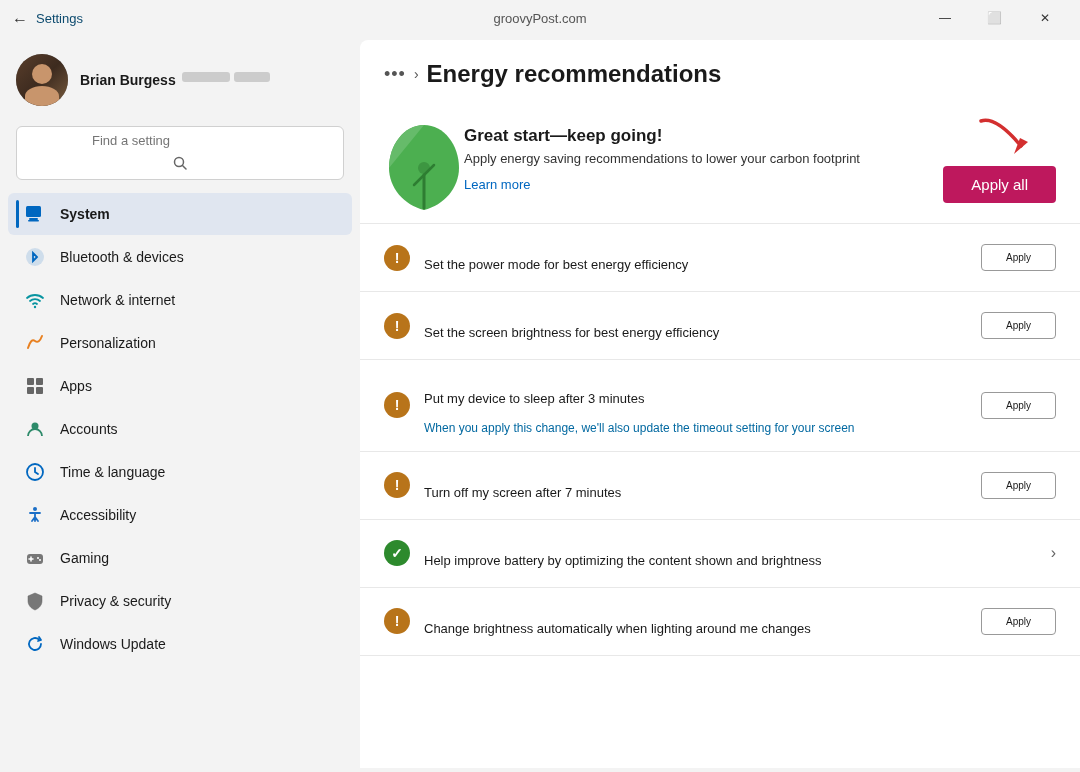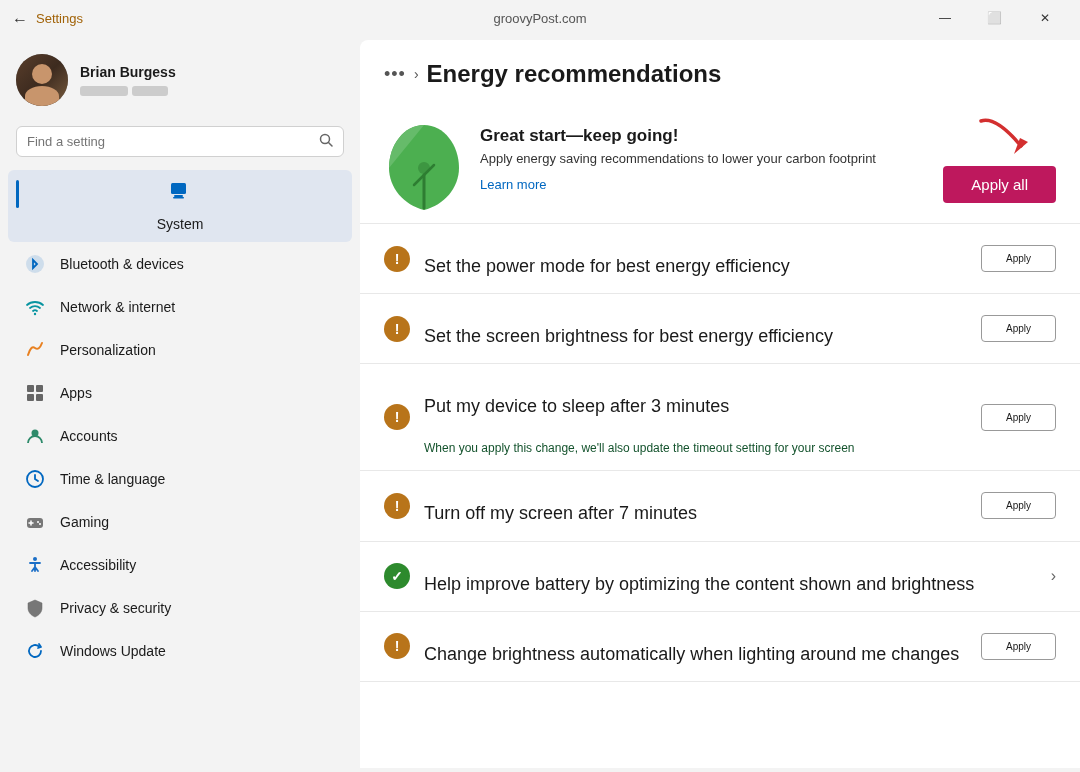--- a/index.html
+++ b/index.html
@@ -29,21 +29,21 @@
       gap: 8px;
     }
     .titlebar-back {
       font-size: 16px;
       color: #333;
       cursor: pointer;
       user-select: none;
     }
     .titlebar-title {
       font-size: 13px;
-      color: #a16207;
+      color: #0c4a6e;
     }
     .titlebar-center {
       font-size: 13px;
       color: #555;
       position: absolute;
       left: 50%;
       transform: translateX(-50%);
     }
     .titlebar-controls {
       display: flex;
@@ -115,21 +115,20 @@
       bottom: 0;
       left: 50%;
       transform: translateX(-50%);
       width: 34px;
       height: 20px;
       border-radius: 50% 50% 0 0;
       background: #c8956c;
     }
     .user-info {
       display: flex;
-      flex-direction: column;
       gap: 6px;
     }
     .user-name {
       font-size: 14px;
       font-weight: 600;
       color: #1a1a1a;
     }
     .user-bars {
       display: flex;
       gap: 4px;
@@ -142,20 +141,21 @@
 
     .search-box {
       margin: 4px 16px 12px 16px;
       display: flex;
       align-items: center;
       background: white;
       border: 1px solid #d0d0d0;
       border-radius: 6px;
       padding: 6px 10px;
       gap: 8px;
+      flex-direction: column;
     }
     .search-input {
       border: none;
       outline: none;
       font-size: 13px;
       color: #333;
       background: transparent;
       flex: 1;
     }
     .search-icon-svg {
@@ -174,22 +174,21 @@
       gap: 14px;
       padding: 10px 16px;
       cursor: pointer;
       border-radius: 6px;
       margin: 1px 8px;
       font-size: 14px;
       color: #1a1a1a;
     }
     .nav-item.active {
       background: #e0e6f0;
-      font-weight: 400;
-      flex-direction: column;
+      font-weight: 700;
     }
     .nav-item.active::before {
       content: '';
       position: absolute;
       left: 8px;
       width: 3px;
       height: 28px;
       background: #0067c0;
       border-radius: 2px;
     }
@@ -231,21 +230,20 @@
       font-size: 24px;
       font-weight: 700;
       color: #1a1a1a;
     }
 
     
     .hero-section {
       display: flex;
       align-items: center;
       padding: 16px 24px 20px 24px;
-      gap: 16px;
       border-bottom: 1px solid #e8e8e8;
     }
     .leaf-icon {
       width: 80px;
       height: 80px;
       flex-shrink: 0;
     }
     .hero-text {
       flex: 1;
     }
@@ -307,29 +305,29 @@
       font-size: 14px;
       font-weight: bold;
       color: white;
     }
     .rec-icon.warning { background: #b8741a; }
     .rec-icon.success { background: #2d8a2d; }
     .rec-text {
       flex: 1;
     }
     .rec-main {
-      font-size: 18px;
+      font-size: 13px;
       color: #1a1a1a;
       line-height: 1.4;
       margin-top: 16px;
     }
     .rec-sub {
       font-size: 12px;
-      color: #14532d;
-      margin-top: 20px;
+      color: #0369a1;
+      margin-top: 12px;
       line-height: 1.4;
     }
     .rec-action {
       flex-shrink: 0;
     }
     .apply-btn {
       background: white;
       color: #1a1a1a;
       border: 1px solid #999;
       border-radius: 4px;
@@ -462,38 +460,38 @@
             <circle cx="10" cy="10" r="8" stroke="#0067c0" stroke-width="1.8" fill="none"></circle>
             <path d="M10 6v4l3 2" stroke="#0067c0" stroke-width="1.8" stroke-linecap="round"></path>
           </svg>
         </div>
         <span>Time &amp; language</span>
       </li>
 
       <li class="nav-item">
         <div class="nav-icon">
           <svg width="20" height="20" viewBox="0 0 20 20" fill="none">
+            <circle cx="10" cy="4" r="2" fill="#1a6ec7"></circle>
+            <path d="M5 8h10M10 8v8M7 16l3-4 3 4" stroke="#1a6ec7" stroke-width="1.8" stroke-linecap="round" stroke-linejoin="round" fill="none"></path>
+          </svg>
+        </div>
+        <span>Accessibility</span>
+      </li>
+
+      <li class="nav-item">
+        <div class="nav-icon">
+          <svg width="20" height="20" viewBox="0 0 20 20" fill="none">
             <rect x="2" y="6" width="16" height="10" rx="3" fill="#777"></rect>
             <line x1="6" y1="9" x2="6" y2="13" stroke="white" stroke-width="1.5" stroke-linecap="round"></line>
             <line x1="4" y1="11" x2="8" y2="11" stroke="white" stroke-width="1.5" stroke-linecap="round"></line>
             <circle cx="13" cy="10" r="1" fill="white"></circle>
             <circle cx="15" cy="12" r="1" fill="white"></circle>
           </svg>
         </div>
         <span>Gaming</span>
-      </li>
-
-      <li class="nav-item">
-        <div class="nav-icon">
-          <svg width="20" height="20" viewBox="0 0 20 20" fill="none">
-            <circle cx="10" cy="4" r="2" fill="#1a6ec7"></circle>
-            <path d="M5 8h10M10 8v8M7 16l3-4 3 4" stroke="#1a6ec7" stroke-width="1.8" stroke-linecap="round" stroke-linejoin="round" fill="none"></path>
-          </svg>
-        </div>
-        <span>Accessibility</span>
       </li>
 
       <li class="nav-item">
         <div class="nav-icon">
           <svg width="20" height="20" viewBox="0 0 20 20" fill="none">
             <path d="M10 2l7 3v5c0 4-3 7.5-7 9-4-1.5-7-5-7-9V5l7-3z" fill="#777" stroke="#666" stroke-width="0.5"></path>
           </svg>
         </div>
         <span>Privacy &amp; security</span>
       </li>

